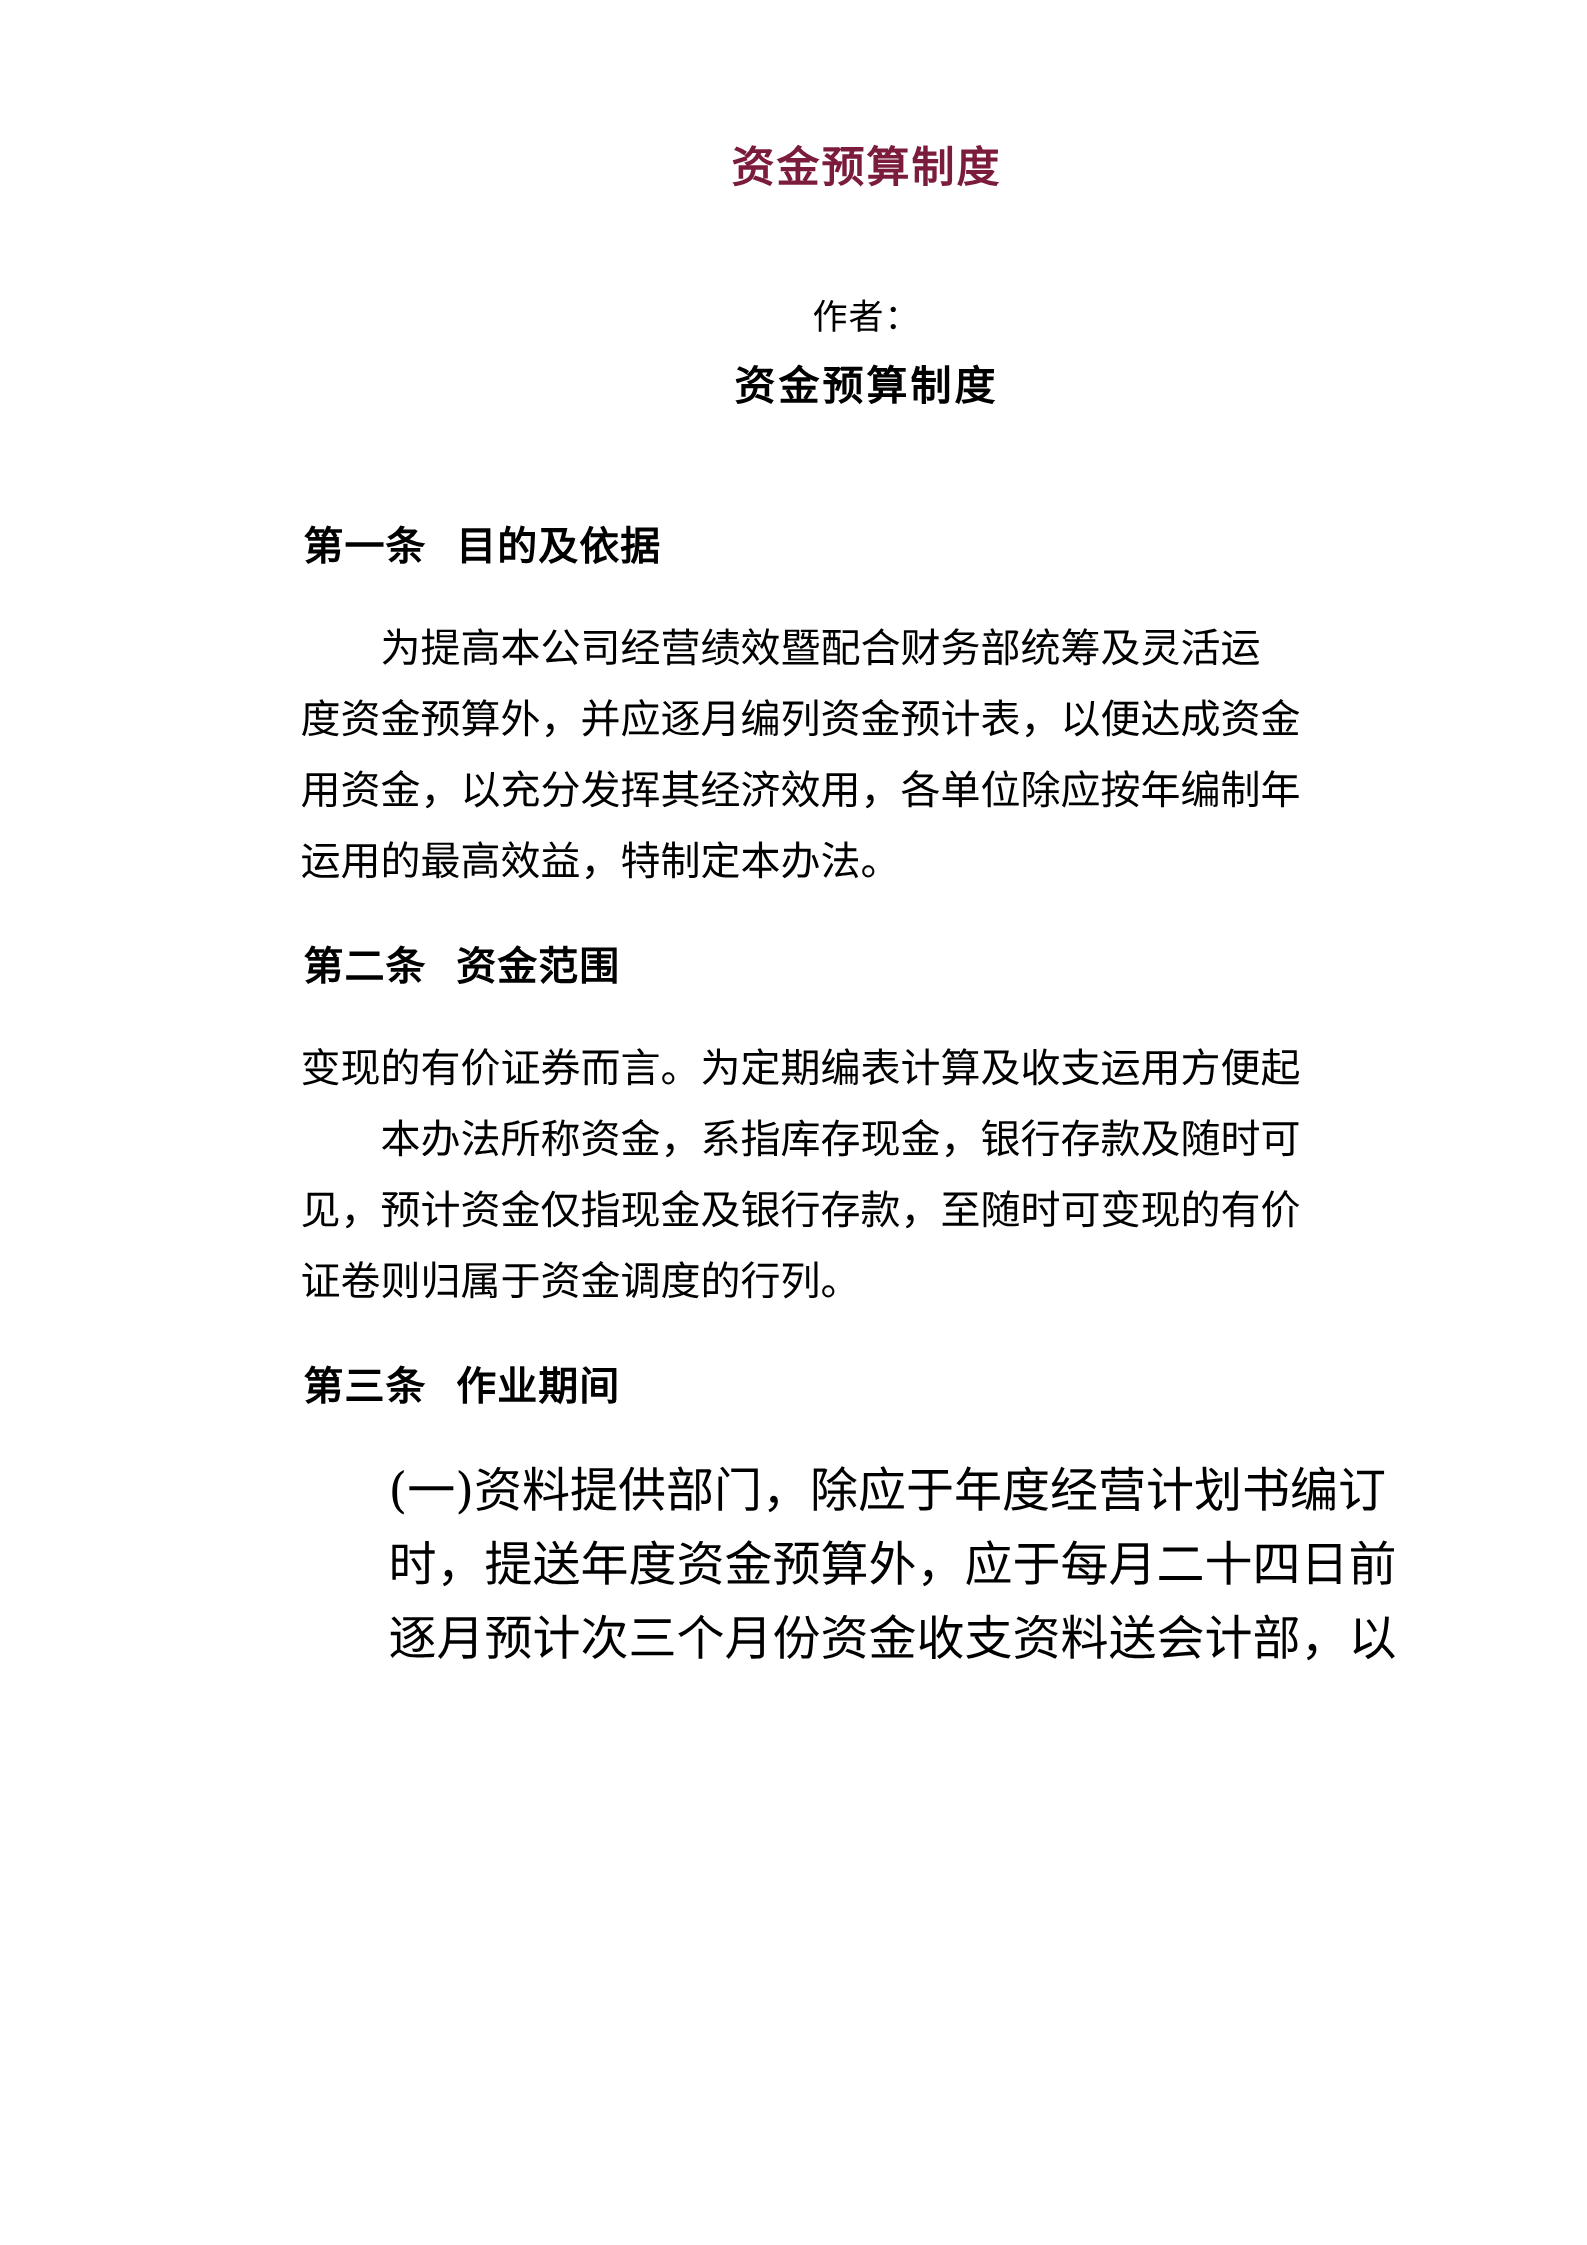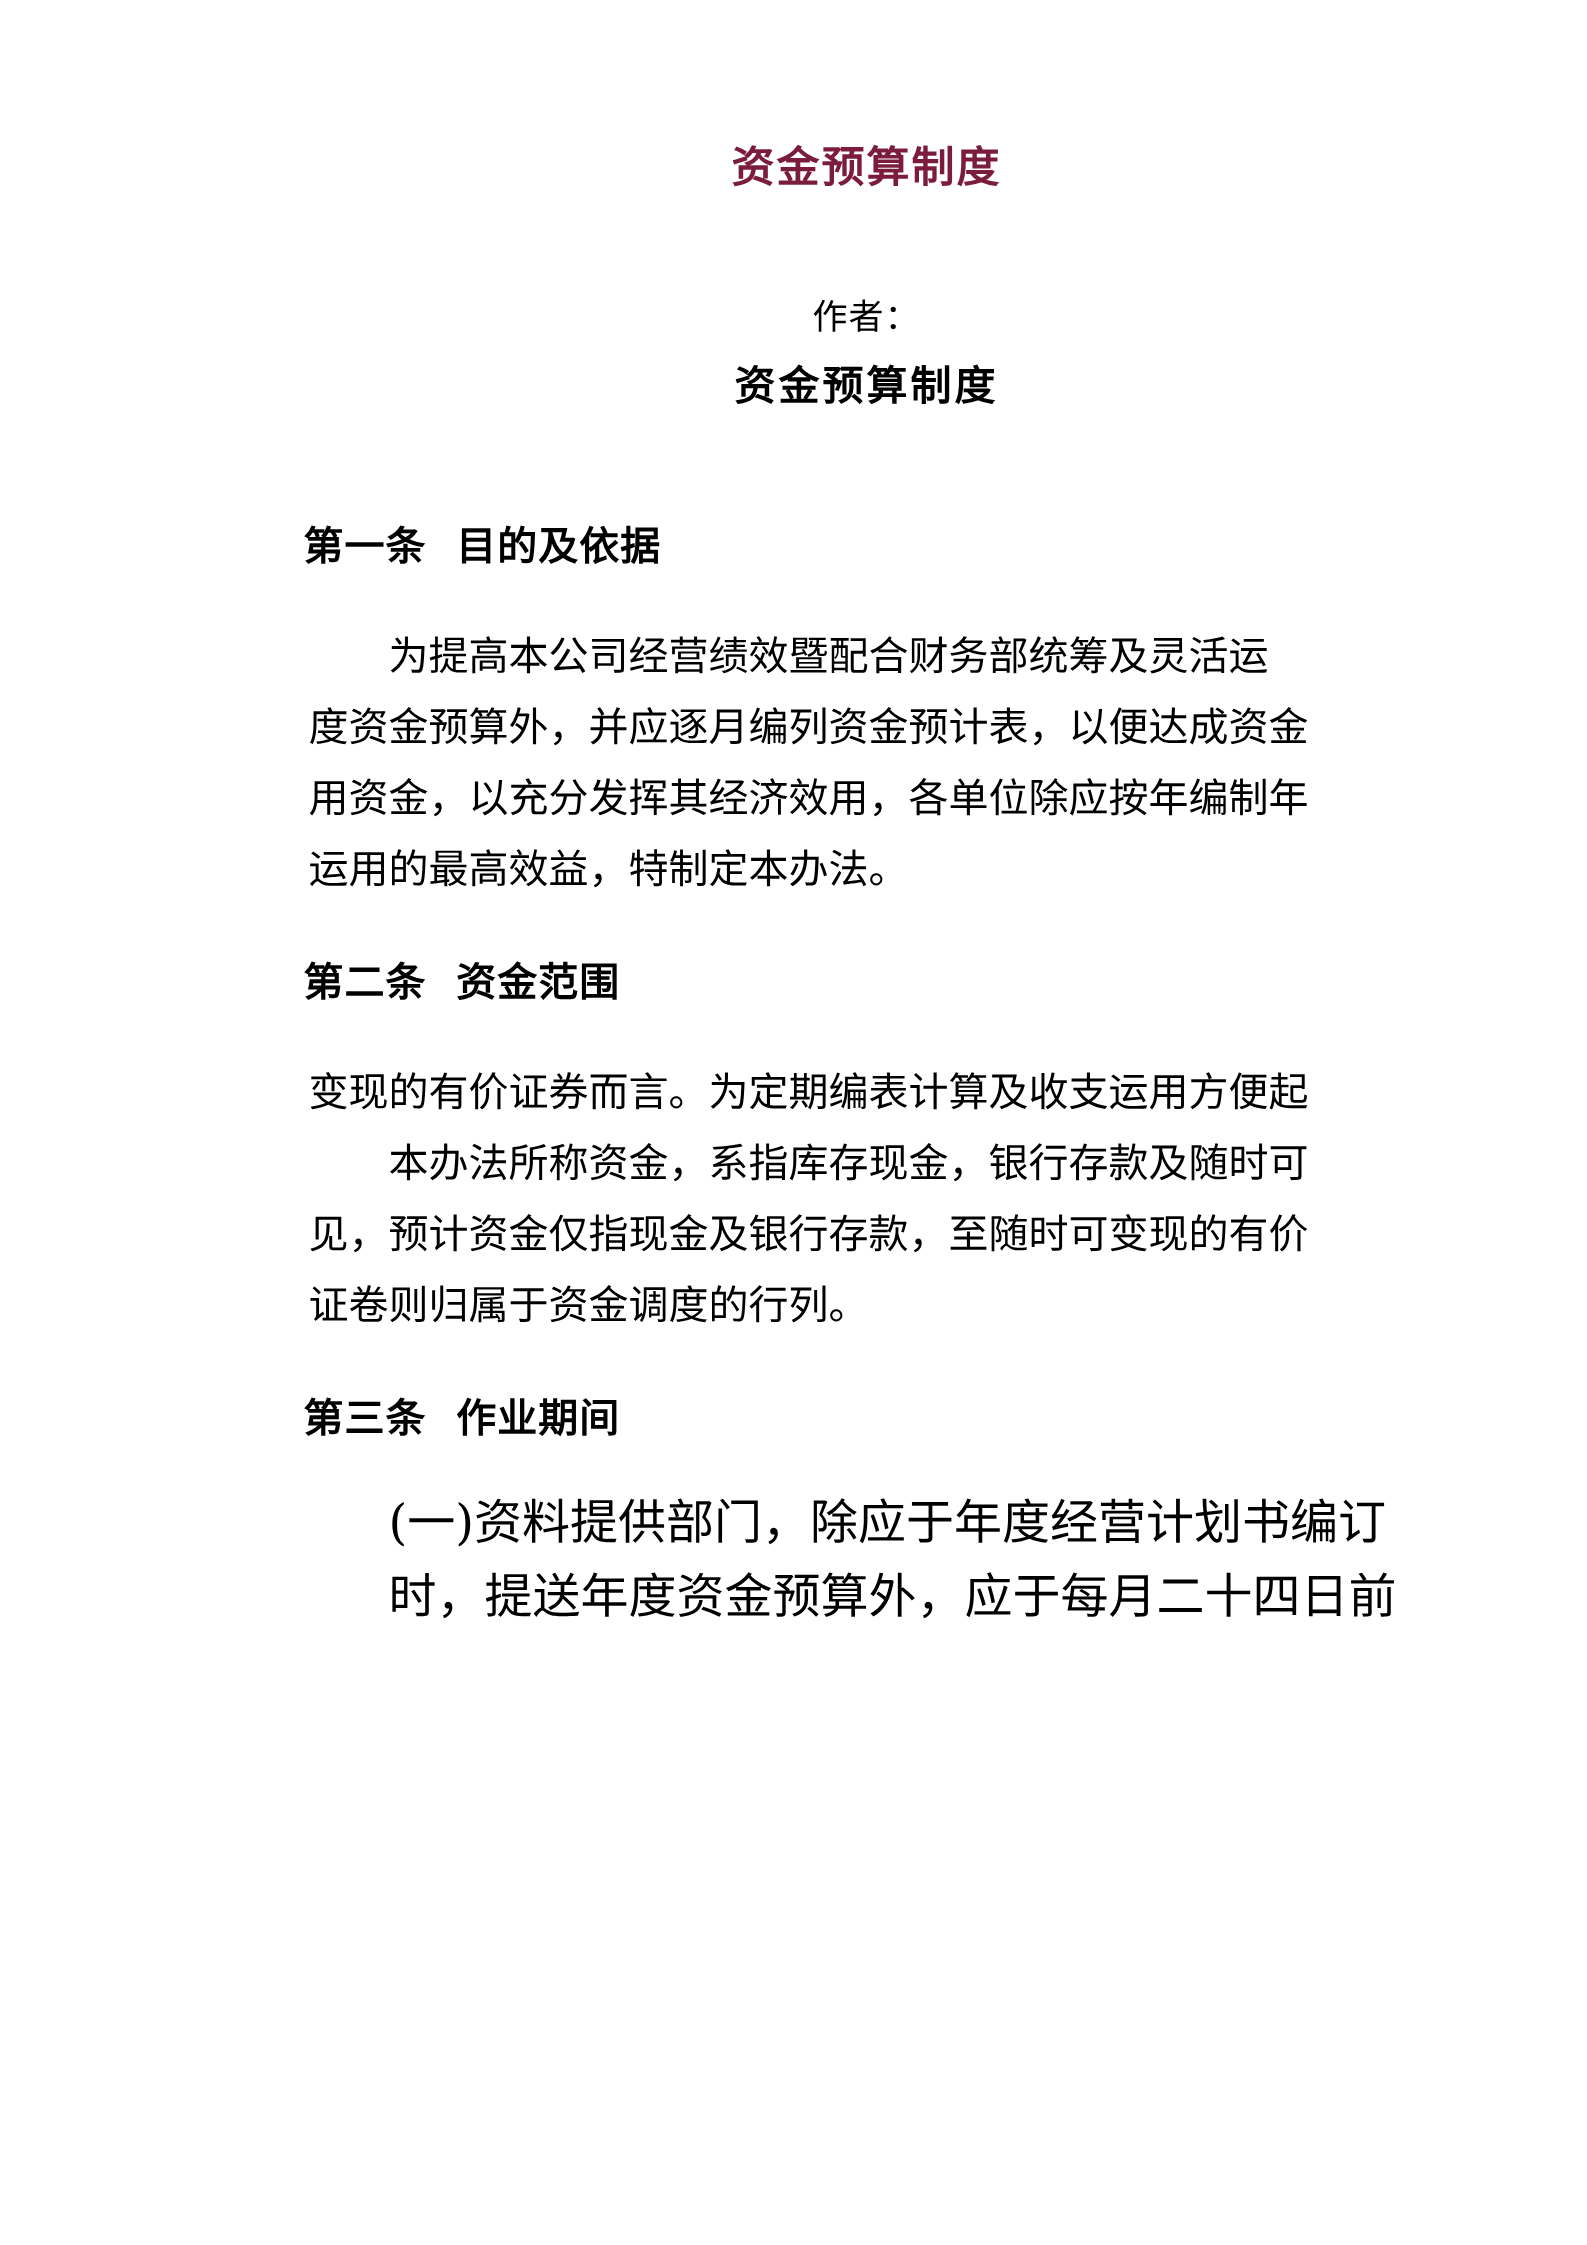--- a/index.html
+++ b/index.html
@@ -78,21 +78,21 @@
     margin: 3px;
     padding: 0;
     white-space: pre;
   }
 
   .para {
     font-family: "DejaVu Serif", "Liberation Serif", serif;
     font-size: 40px;
     line-height: 71px;
     letter-spacing: 0px;
-    margin: 8px;
+    margin: 0;
     padding: 0;
   }
 
   .para .ln {
     display: block;
     white-space: pre;
   }
 
   
   .gap-heading-para { height: 44px; }
@@ -144,17 +144,18 @@
         <span class="ln">证卷则归属于资金调度的行列。</span>
       </div>
 
       <div class="gap-para-heading"></div>
 
       <h2 class="section-heading">第三条  作业期间</h2>
       <div class="gap-heading-para"></div>
       <div class="list-item">
         <span class="ln">(一)资料提供部门，除应于年度经营计划书编订</span>
         <span class="ln">时，提送年度资金预算外，应于每月二十四日前</span>
+        <span class="ln">逐月预计次三个月份资金收支资料送会计部，以</span>
       </div>
 
     </div>
   </div>
 </div>
 
 </body></html>

